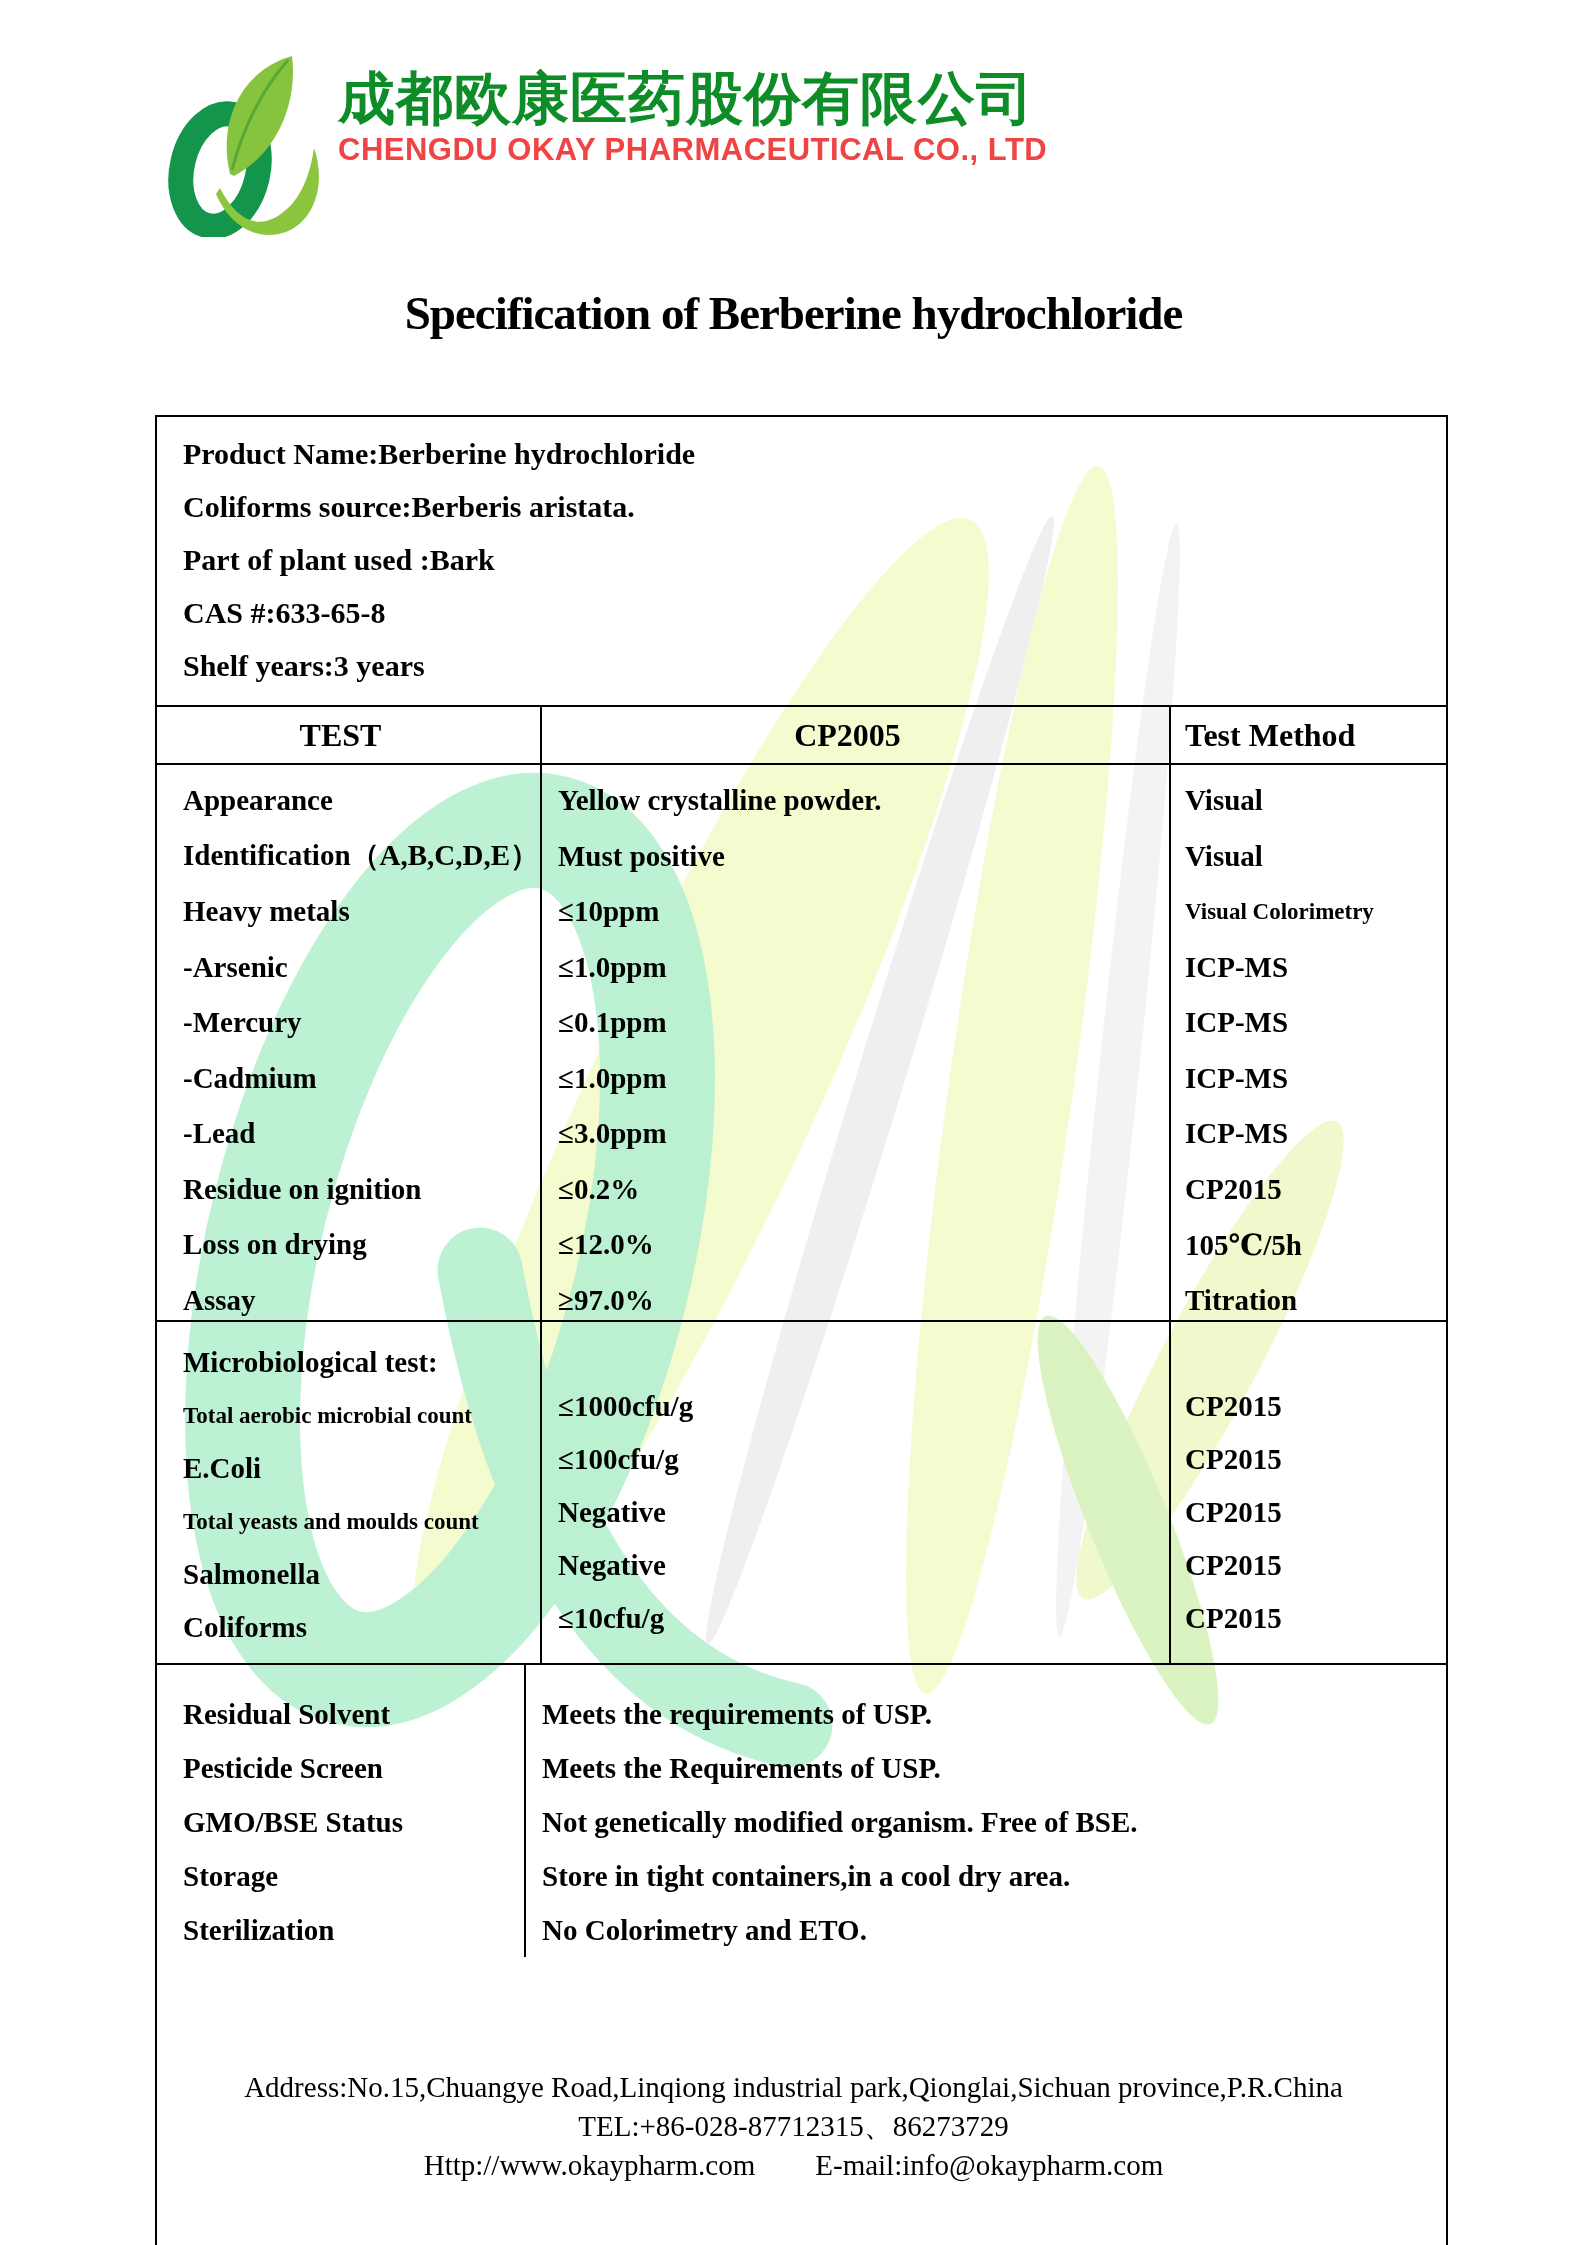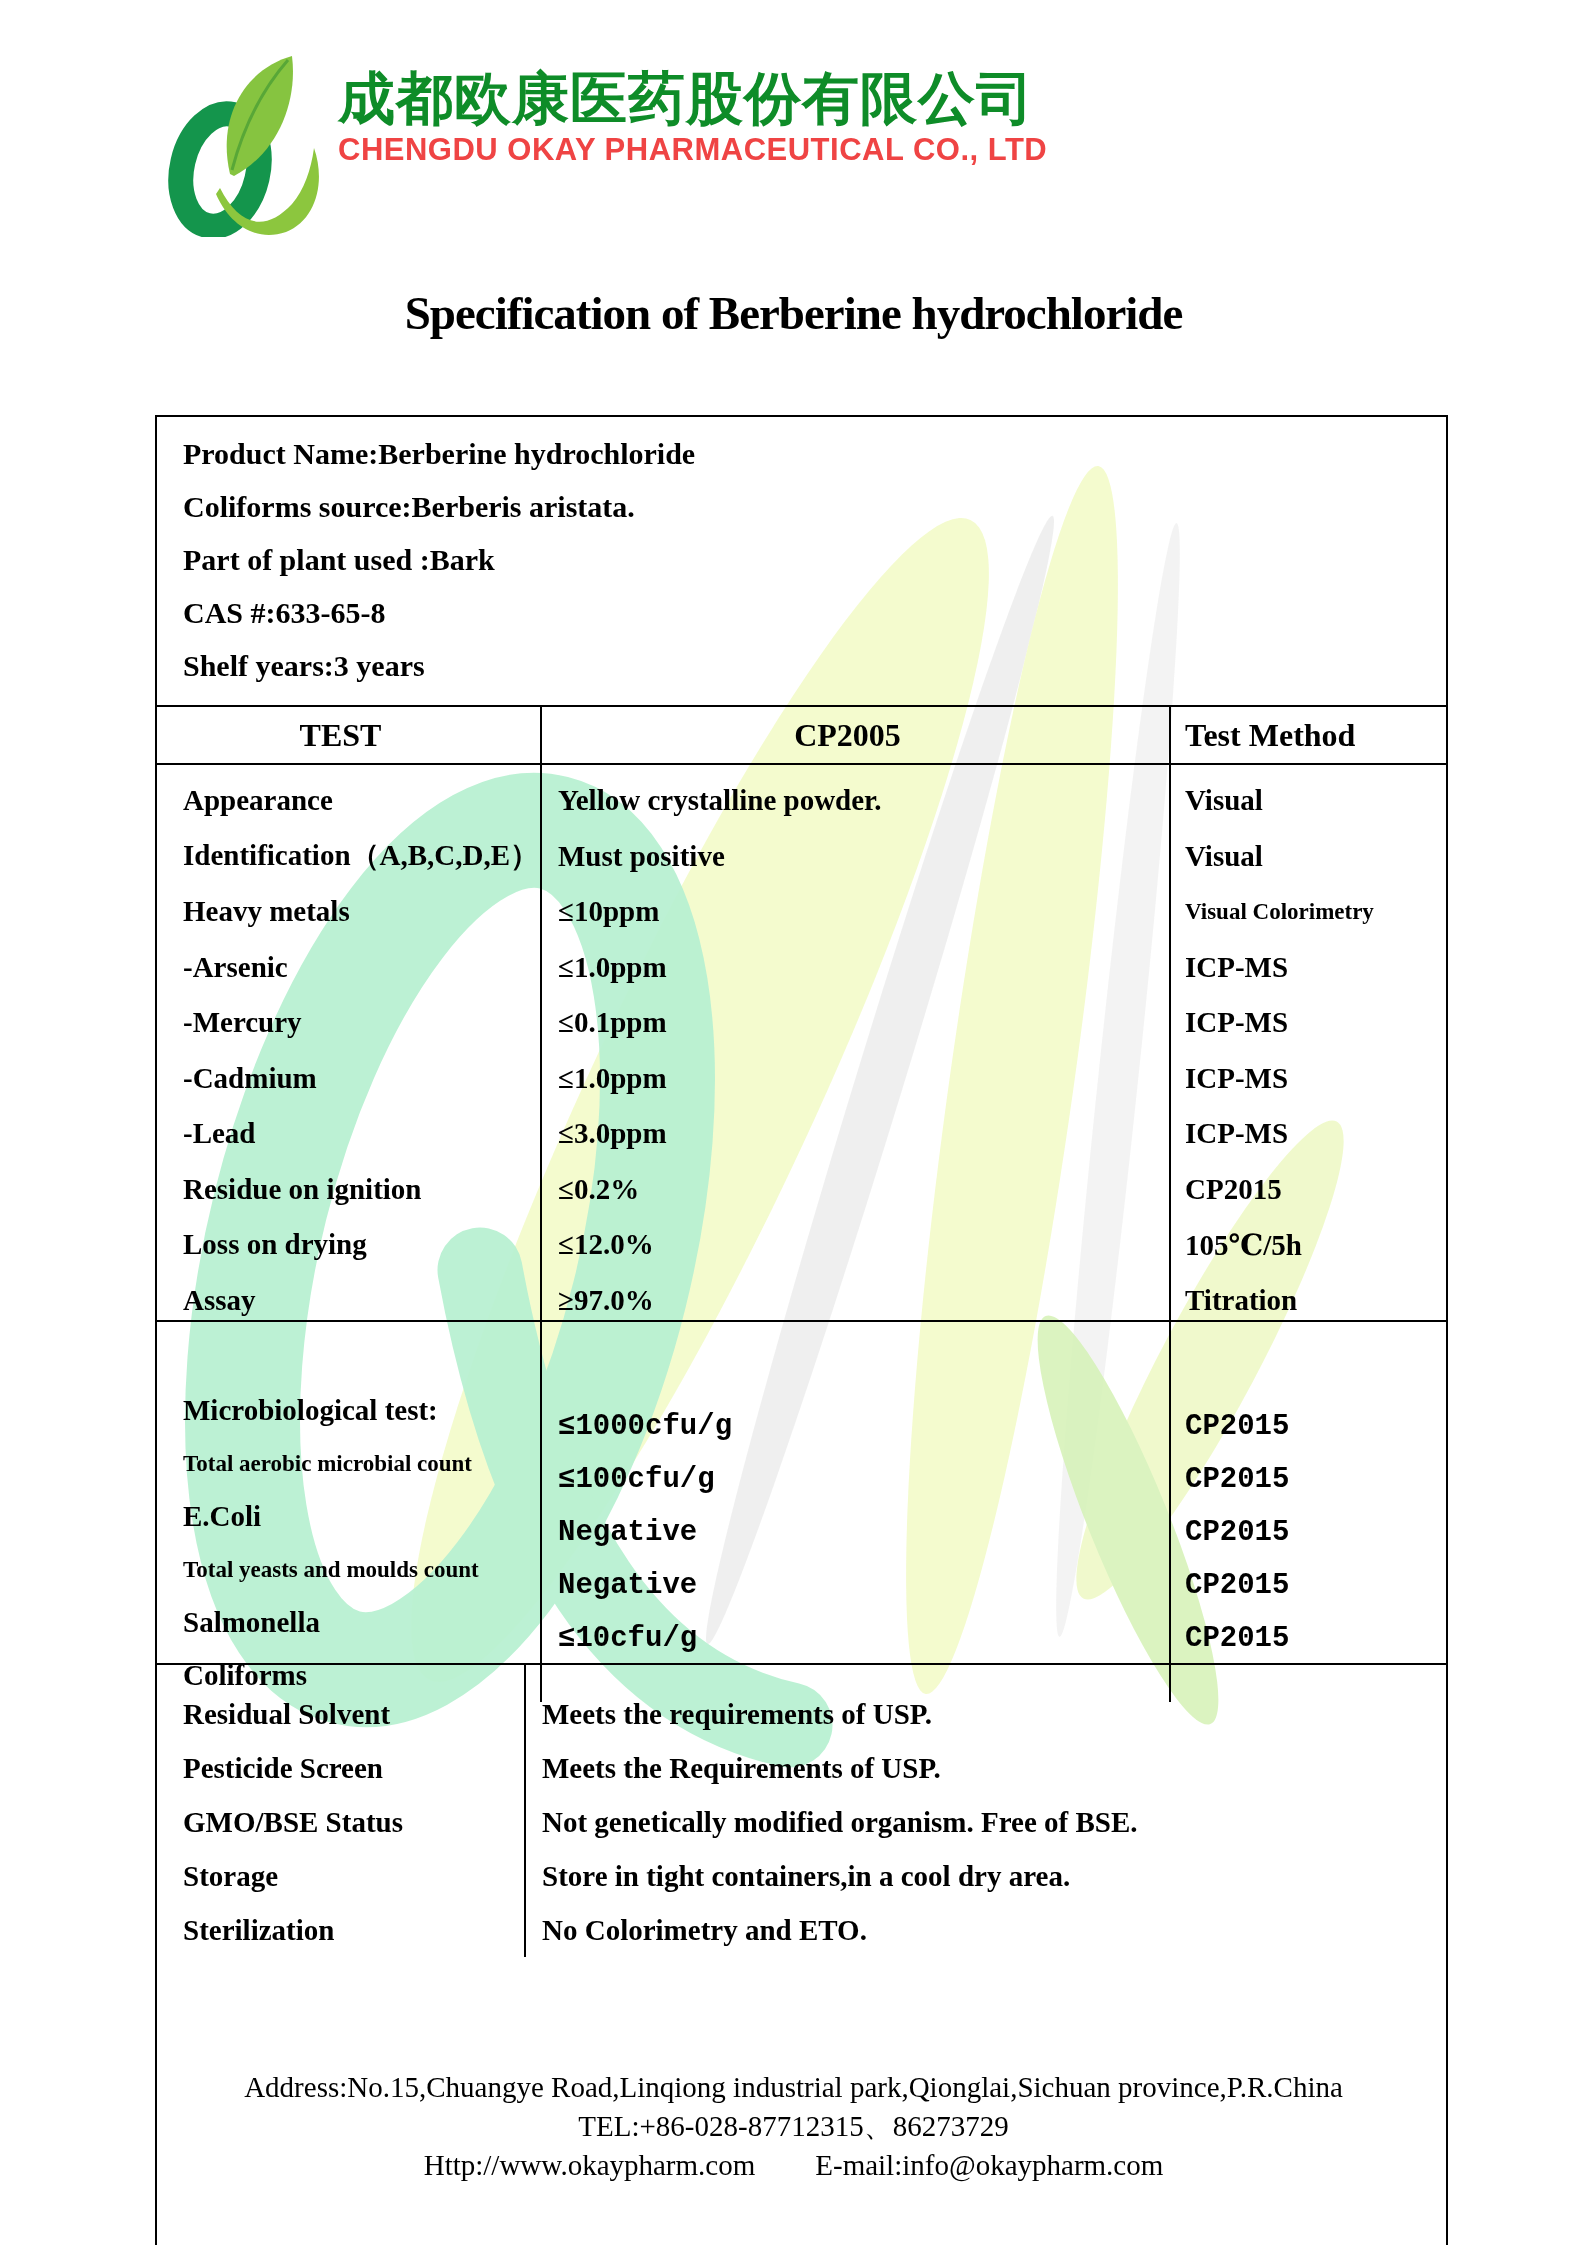--- a/index.html
+++ b/index.html
@@ -41,23 +41,23 @@
   .head-row{height:58px;}
   .head-row .col{display:flex;align-items:center;font-size:32px;}
   .hc{justify-content:center;}
   .hl{justify-content:flex-start;padding-left:14px;}
   
   .sec-main{height:557px;}
   .sec-main .col{padding-top:8px;}
   .sec-main .line{height:55.5px;}
   
   .sec-micro{height:343px;}
-  .sec-micro .c1{padding-top:14px;margin-top:48px;}
+  .sec-micro .c1{padding-top:14px;}
   .sec-micro .c1 .line{height:53px;}
-  .sec-micro .c2,.sec-micro .c3{padding-top:78px;font-family:Liberation Mono, monospace;}
+  .sec-micro .c2,.sec-micro .c3{padding-top:58px;}
   .sec-micro .c2 .line,.sec-micro .c3 .line{height:53px;}
   
   .sec-final{height:277px;}
   .sec-final .col{padding-top:22px;}
   .sec-final .line{height:54px;}
   .c1{padding-left:26px;}
   .c2{padding-left:16px;}
   .c3{padding-left:14px;}
   
   .footer{position:absolute;left:0;top:2068px;width:100%;z-index:1;

